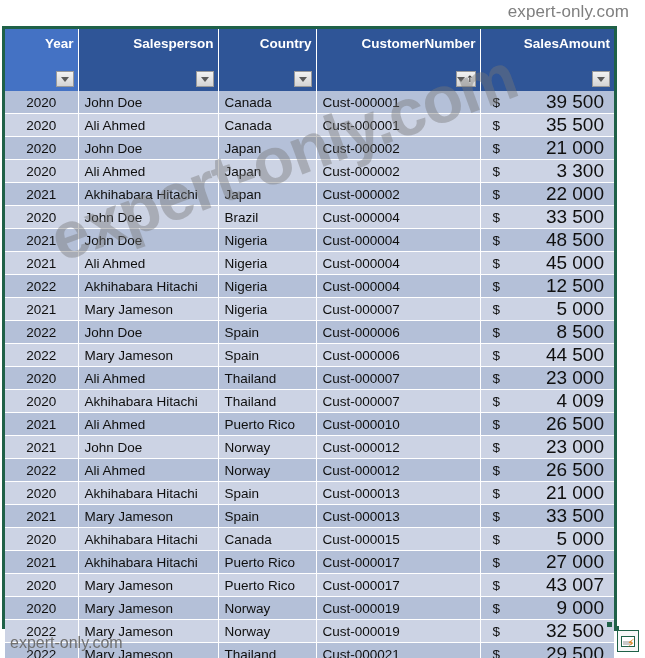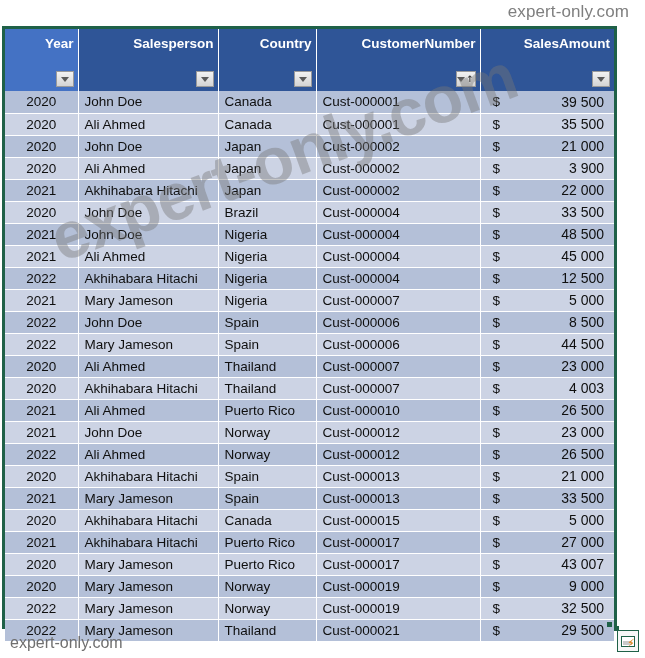--- a/index.html
+++ b/index.html
@@ -111,21 +111,21 @@
 
   td.year  { text-align: center; }
 
   .amount-cell {
     display: flex;
     justify-content: space-between;
     align-items: center;
     padding: 0 10px 0 12px;
   }
   .amount-cell .cur-sym { font-size: 13.5px; }
-  .amount-cell .amt-val { font-size: 14px; }
+  .amount-cell .amt-val { font-size: 19px; }
 
   
   .wm {
     position: absolute;
     left: 40px; top: 205px;
     font-size: 66px;
     font-weight: bold;
     color: rgba(120,120,120,0.42);
     transform: rotate(-20deg);
     transform-origin: left top;
@@ -277,21 +277,21 @@
           </td>
         </tr>
         <tr class="band-b">
           <td class="year">2020</td>
           <td class="">Ali Ahmed</td>
           <td class="">Japan</td>
           <td class="">Cust-000002</td>
           <td style="padding: 0px;">
             <div class="amount-cell">
               <span class="cur-sym">$</span>
-              <span class="amt-val">3 900</span>
+              <span class="amt-val">3 300</span>
             </div>
           </td>
         </tr>
         <tr class="band-a">
           <td class="year">2021</td>
           <td class="">Akhihabara Hitachi</td>
           <td class="">Japan</td>
           <td class="">Cust-000002</td>
           <td style="padding: 0px;">
             <div class="amount-cell">
@@ -397,21 +397,21 @@
           </td>
         </tr>
         <tr class="band-b">
           <td class="year">2020</td>
           <td class="">Akhihabara Hitachi</td>
           <td class="">Thailand</td>
           <td class="">Cust-000007</td>
           <td style="padding: 0px;">
             <div class="amount-cell">
               <span class="cur-sym">$</span>
-              <span class="amt-val">4 003</span>
+              <span class="amt-val">4 009</span>
             </div>
           </td>
         </tr>
         <tr class="band-a">
           <td class="year">2021</td>
           <td class="">Ali Ahmed</td>
           <td class="">Puerto Rico</td>
           <td class="">Cust-000010</td>
           <td style="padding: 0px;">
             <div class="amount-cell">

